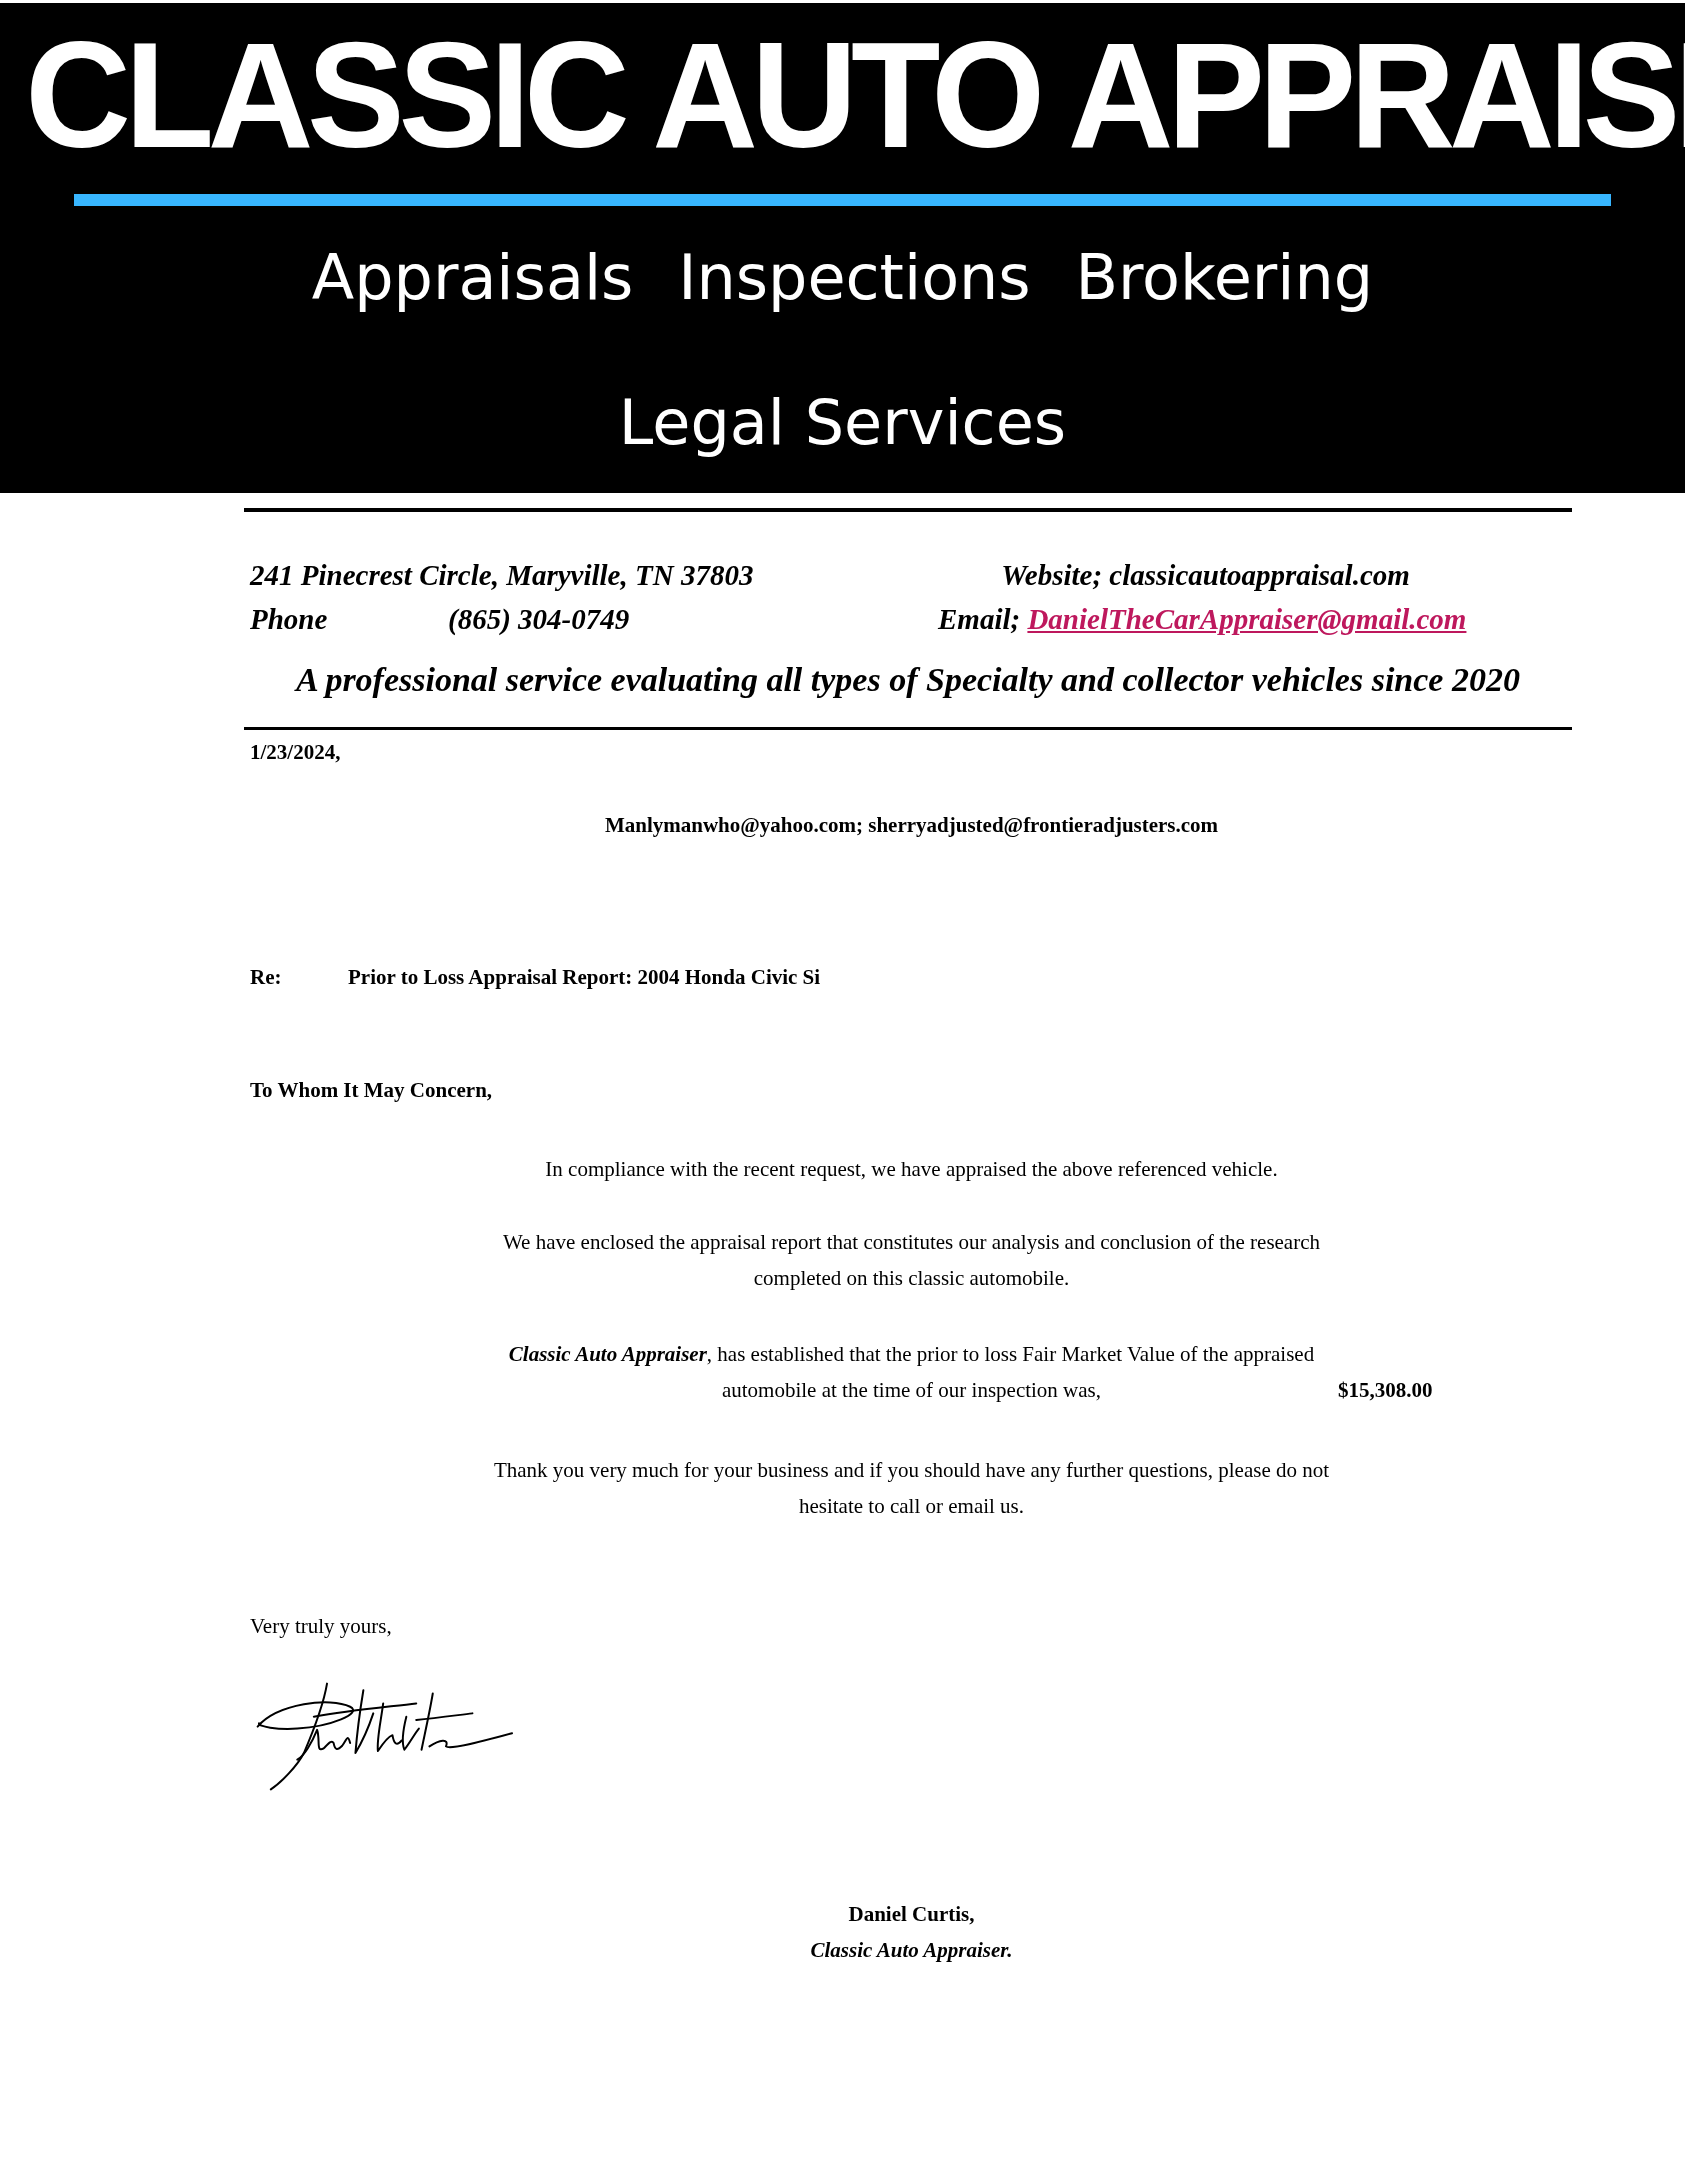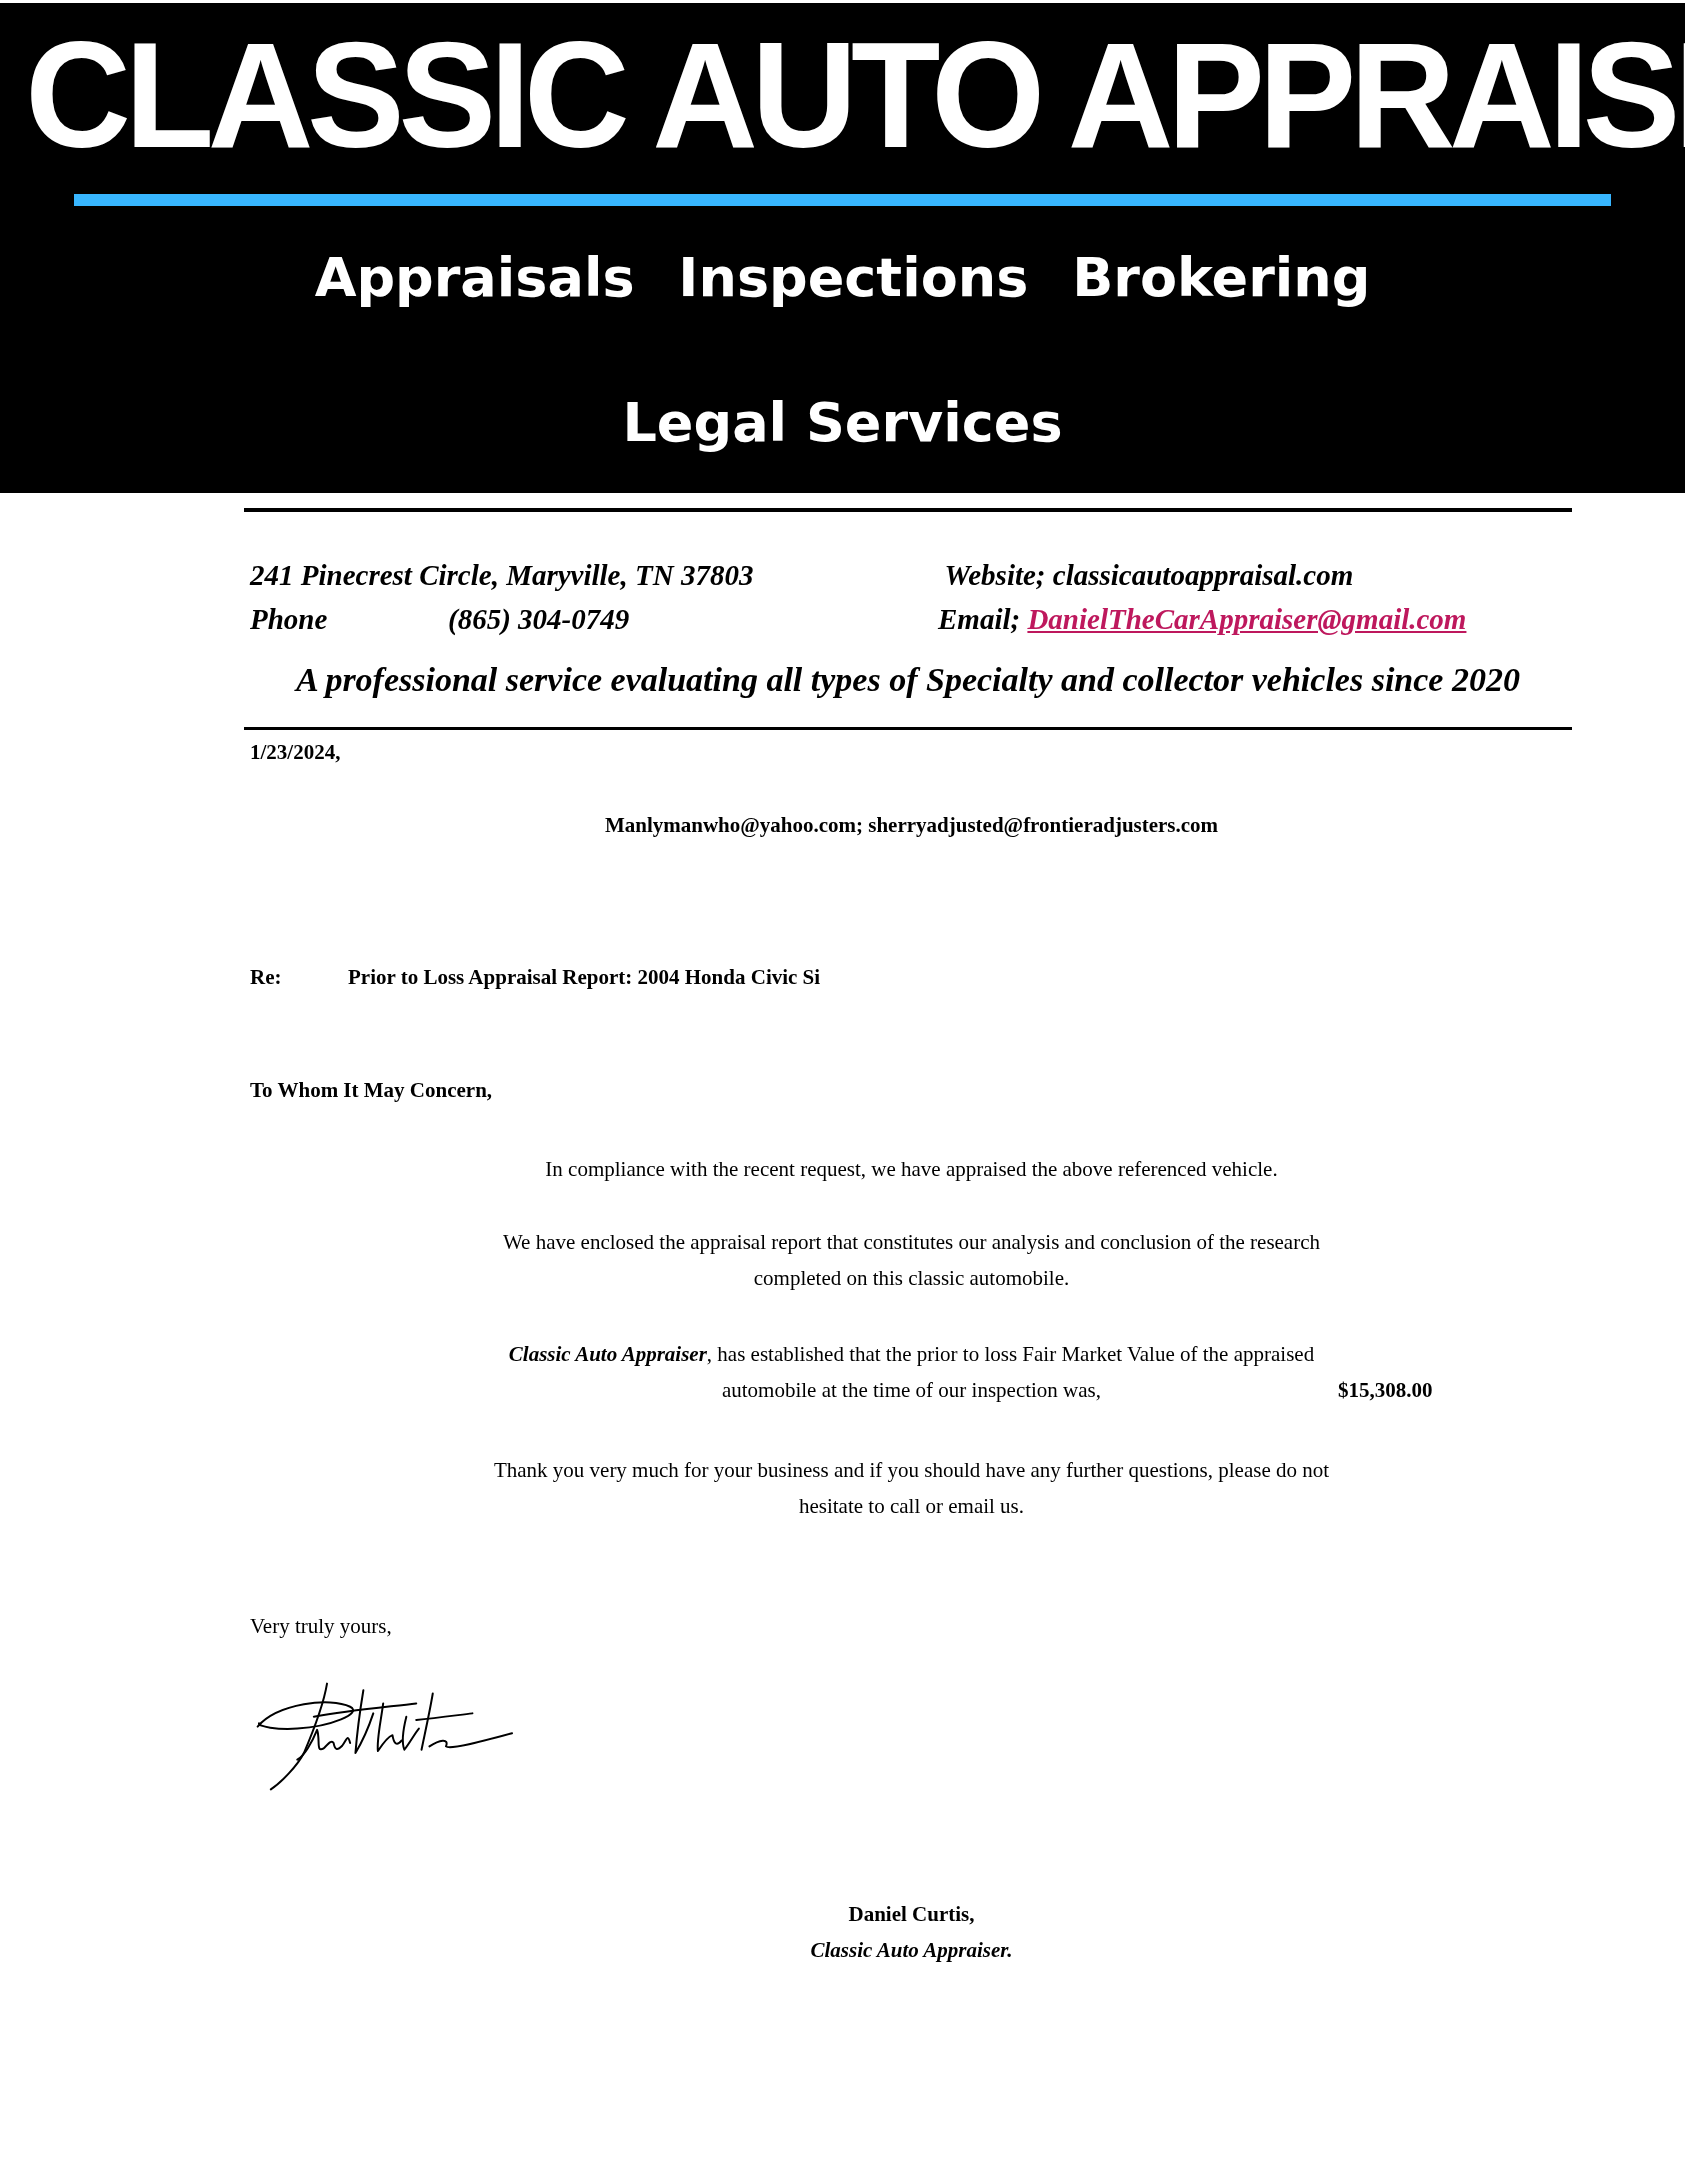--- a/index.html
+++ b/index.html
@@ -15,22 +15,22 @@
     font-size: 151px; line-height: 159px; letter-spacing: -6.6px;
     transform: scaleX(0.97); transform-origin: center;
     white-space: nowrap;
   }
   .brand-bar {
     position: absolute; left: 74px; top: 191px; width: 1537px; height: 12px;
     background: #38B6FF;
   }
   .services-line {
     position: absolute; left: 0; right: 0; text-align: center; color: #ffffff;
-    font-family: "DejaVu Sans", sans-serif; font-weight: 700;
-    font-size: 54px; white-space: nowrap;
+    font-family: "DejaVu Sans", sans-serif; font-weight: 400;
+    font-size: 62px; white-space: nowrap;
   }
   .services-1 { top: 225px; line-height: 99px; word-spacing: 25px; }
   .services-2 { top: 370px; line-height: 99px; }
 
   .rule { position: absolute; background: #000000; left: 244px; width: 1328px; }
   .rule-top { top: 508px; height: 4px; }
   .rule-mid { top: 727px; height: 2.6px; }
 
   .serif { font-family: "Liberation Serif", serif; color: #000000; }
   .contact {
@@ -86,21 +86,21 @@
 <div class="rule rule-top"></div>
 
 <div class="contact contact-left serif">
   <span class="contact-row">241 Pinecrest Circle, Maryville, TN 37803</span>
   <span class="contact-row">
     <span class="phone-label">Phone</span><span>(865) 304-0749</span>
   </span>
 </div>
 
 <div class="contact contact-right serif">
-  <span class="contact-row" style="padding-left:6.6px;">
+  <span class="contact-row" style="padding-left:6.6px;text-align:center;">
     <span>Website;</span>
     <span>classicautoappraisal.com</span>
   </span>
   <span class="contact-row">
     <span>Email;</span>
     <a class="email-link" href="mailto:DanielTheCarAppraiser@gmail.com">DanielTheCarAppraiser@gmail.com</a>
   </span>
 </div>
 
 <div class="tagline serif">A professional service evaluating all types of Specialty and collector vehicles since 2020</div>

